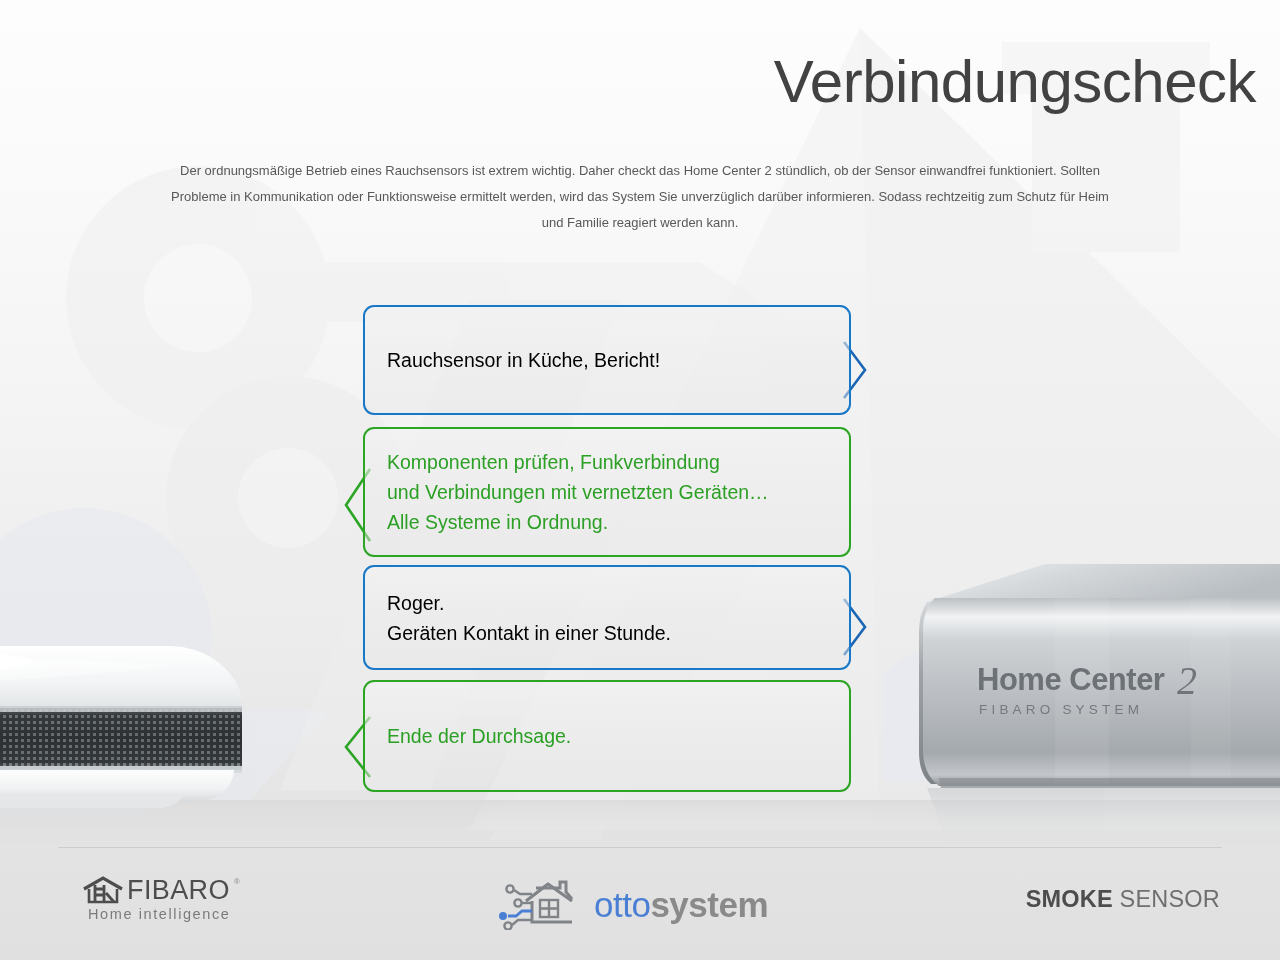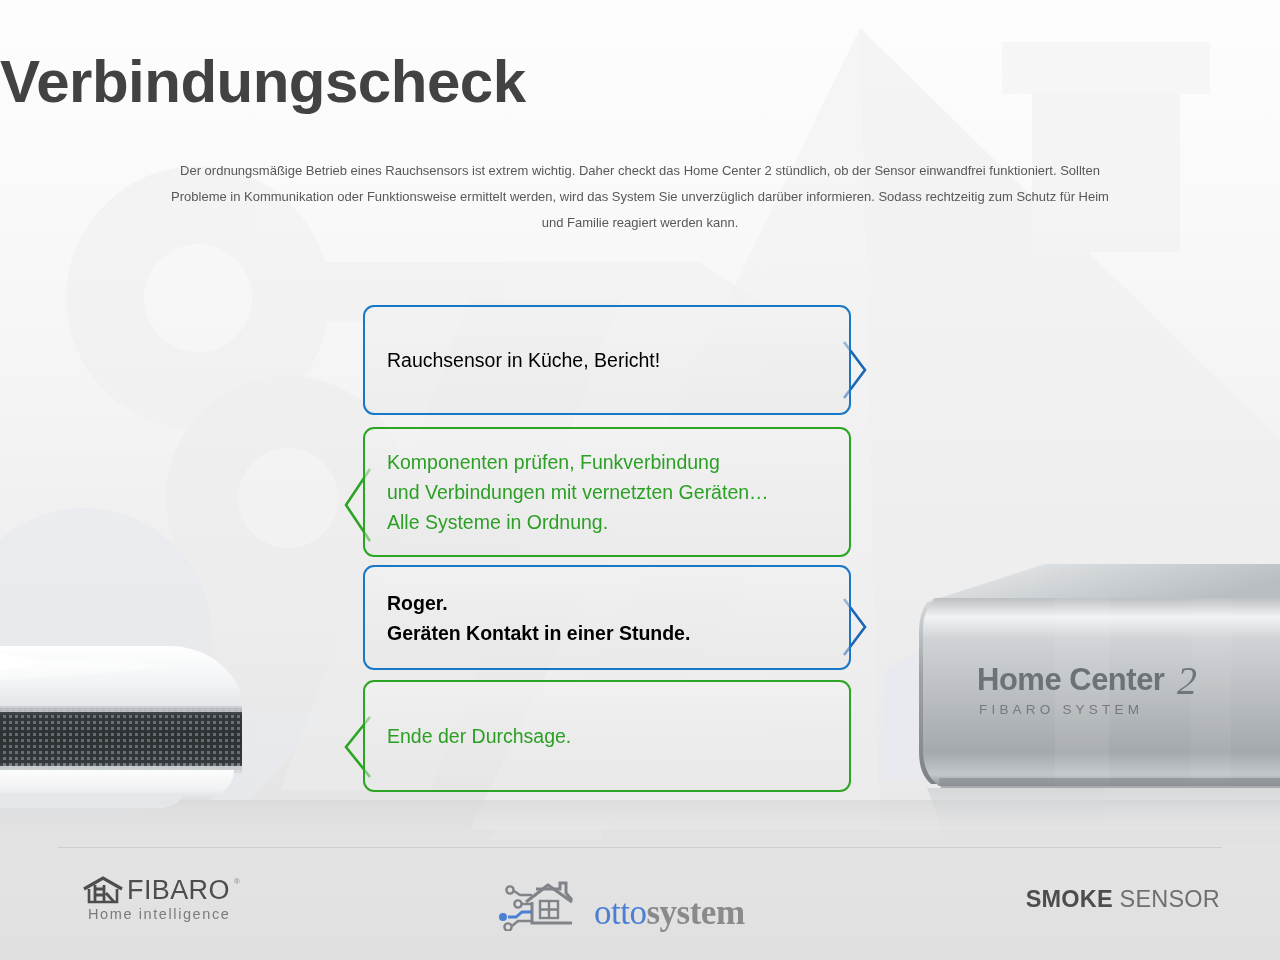--- a/index.html
+++ b/index.html
@@ -28,23 +28,23 @@
     inset: 0;
     pointer-events: none;
   }
 
   
   .title {
     position: absolute;
     left: 0;
     top: 52px;
     width: 1256px;
-    text-align: left;
+    text-align: right;
     font-size: 60px;
-    font-weight: bold;
+    font-weight: normal;
     color: #424242;
     letter-spacing: -0.5px;
     line-height: 1;
   }
   .intro {
     position: absolute;
     left: 170px;
     top: 158px;
     width: 940px;
     text-align: center;
@@ -161,22 +161,21 @@
     color: #7b7b7b;
     letter-spacing: 1.6px;
     line-height: 18px;
   }
   .otto-logo {
     position: absolute;
     left: 498px;
     top: 879px;
     height: 52px;
     display: flex;
-    align-items: flex-end;
-    font-family: Liberation Serif, serif;
+    align-items: center;
   }
   .otto-word {
     font-size: 35px;
     line-height: 36px;
     margin-left: 10px;
     letter-spacing: -0.5px;
   }
   .otto-otto { color: #4a7fd4; }
   .otto-system { color: #8a8a8a; font-weight: bold; }
   .smoke-sensor {
@@ -258,21 +257,21 @@
       <svg class="tail left" width="32" height="80" viewBox="0 0 32 80" style="top:38px;">
         <path d="M 30 4 L 6 40 L 30 76" fill="none" stroke="#2da524" stroke-width="2.6" stroke-linejoin="miter"></path>
       </svg>
       <div class="bubble green" style="top:0px;height:126px;">
         <div class="line">Komponenten prüfen, Funkverbindung</div>
         <div class="line">und Verbindungen mit vernetzten Geräten…</div>
         <div class="line">Alle Systeme in Ordnung.</div>
       </div>
     </div>
 
-    <div class="bubble-wrap" style="top:260px;height:112px;font-weight:bold;">
+    <div class="bubble-wrap" style="top:260px;height:112px;">
       <svg class="tail right" width="32" height="70" viewBox="0 0 32 70" style="top:30px;">
         <path d="M 1 4 L 22 32 L 1 60" fill="none" stroke="#1a66b4" stroke-width="2.6" stroke-linejoin="miter"></path>
       </svg>
       <div class="bubble blue-rounded" style="top:0px;height:101px;">
         <div class="line">Roger.</div>
         <div class="line">Geräten Kontakt in einer Stunde.</div>
       </div>
     </div>
 
     <div class="bubble-wrap" style="top:375px;height:118px;">

